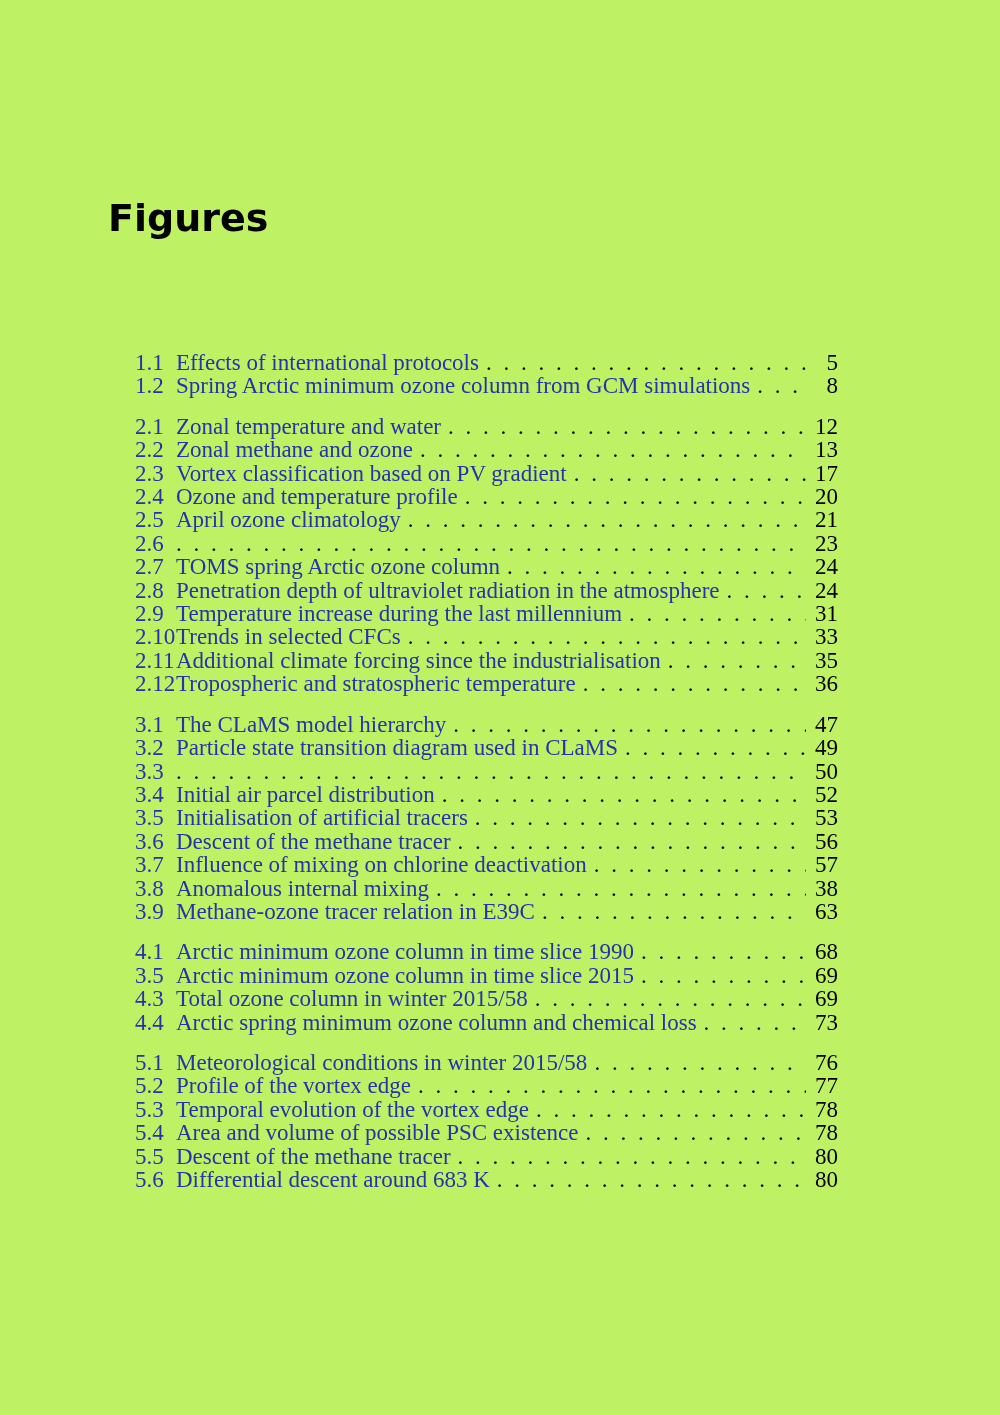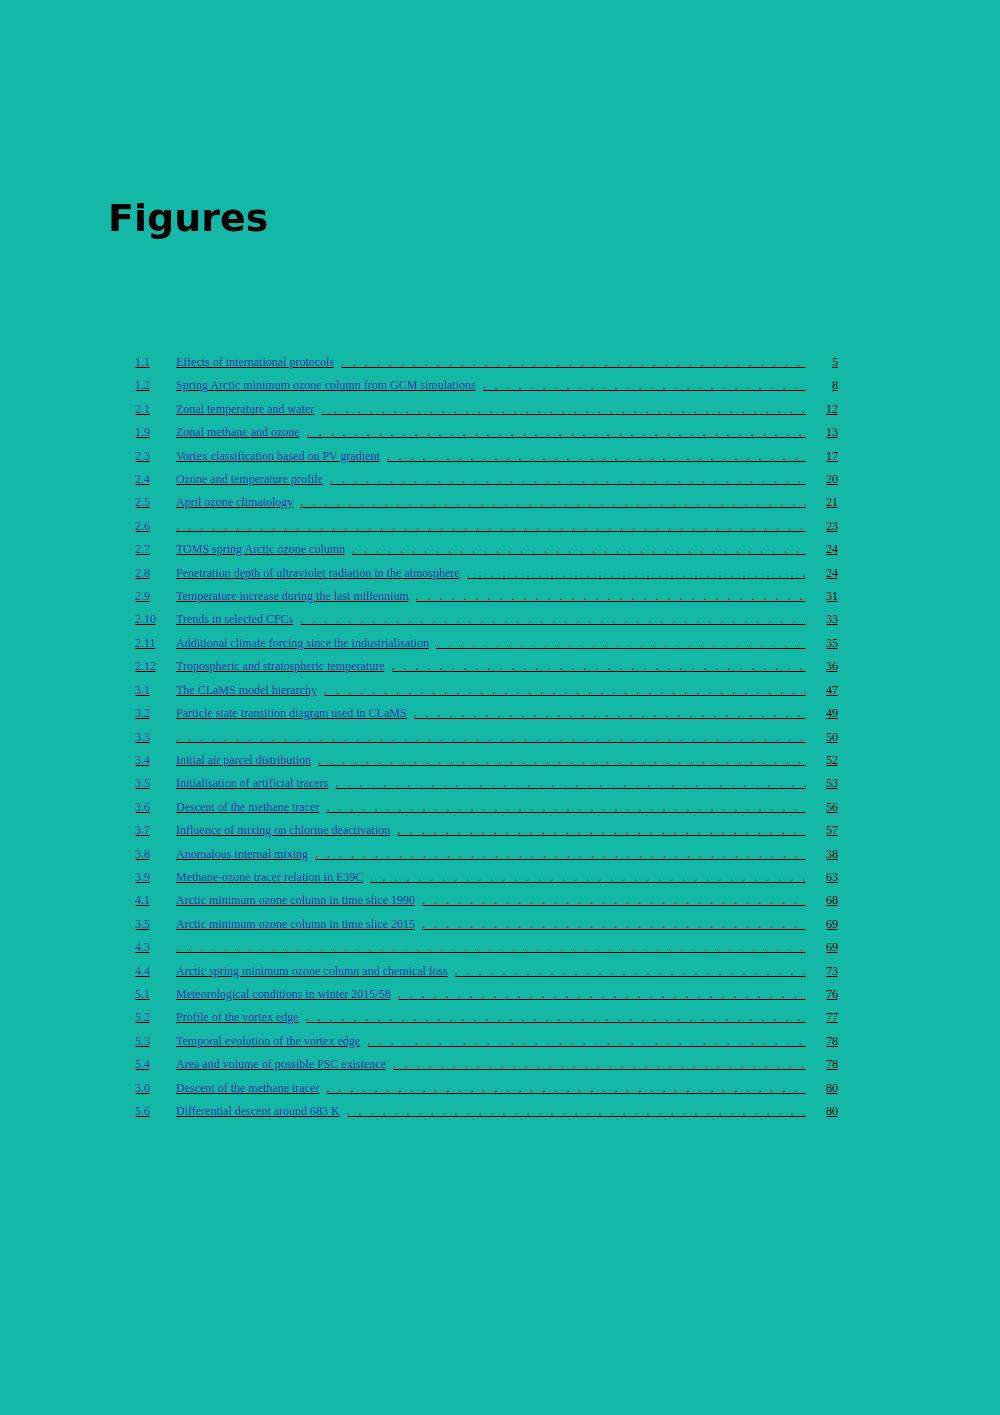--- a/index.html
+++ b/index.html
@@ -10,48 +10,48 @@
   body {
     width: 1000px;
     height: 1415px;
     position: relative;
     font-family: "Liberation Serif", serif;
     color: #000000;
   }
   .page {
     position: absolute;
     inset: 0;
-    background: #14b8a6;
+    background: #bef264;
   }
   h1.doc-title {
     position: absolute;
     left: 108px;
     top: 196px;
     margin: 0;
     font-family: "DejaVu Sans", sans-serif;
     font-weight: 700;
     font-size: 38px;
     letter-spacing: 0px;
     color: #000000;
   }
   .toc {
     position: absolute;
     left: 135px;
     top: 351px;
     width: 703px;
   }
   .toc-group + .toc-group {
+    margin-top: 17px;
   }
   .toc-row {
     display: flex;
     align-items: center;
     line-height: 23.4px;
-    font-size: 12px;
+    font-size: 23px;
     white-space: nowrap;
-    text-decoration: underline;
   }
   .toc-row .num {
     flex: 0 0 41px;
     color: var(--link, #2633aa);
   }
   .toc-row .title {
     flex: 0 0 auto;
     padding-right: 7px;
     color: var(--link, #2633aa);
   }
@@ -92,21 +92,21 @@
         </div>
       </div>
       <div class="toc-group">
         <div class="toc-row">
           <span class="num">2.1</span>
           <span class="title">Zonal temperature and water</span>
           <span class="leader">. . . . . . . . . . . . . . . . . . . . . . . . . . . . . . . . . . . . . . . . . . . . . . . . . . . . . . . . . . . . . . . . . . . . . . </span>
           <span class="pg">12</span>
         </div>
         <div class="toc-row">
-          <span class="num">1.9</span>
+          <span class="num">2.2</span>
           <span class="title">Zonal methane and ozone</span>
           <span class="leader">. . . . . . . . . . . . . . . . . . . . . . . . . . . . . . . . . . . . . . . . . . . . . . . . . . . . . . . . . . . . . . . . . . . . . . </span>
           <span class="pg">13</span>
         </div>
         <div class="toc-row">
           <span class="num">2.3</span>
           <span class="title">Vortex classification based on PV gradient</span>
           <span class="leader">. . . . . . . . . . . . . . . . . . . . . . . . . . . . . . . . . . . . . . . . . . . . . . . . . . . . . . . . . . . . . . . . . . . . . . </span>
           <span class="pg">17</span>
         </div>
@@ -227,20 +227,21 @@
           <span class="pg">68</span>
         </div>
         <div class="toc-row">
           <span class="num">3.5</span>
           <span class="title">Arctic minimum ozone column in time slice 2015</span>
           <span class="leader">. . . . . . . . . . . . . . . . . . . . . . . . . . . . . . . . . . . . . . . . . . . . . . . . . . . . . . . . . . . . . . . . . . . . . . </span>
           <span class="pg">69</span>
         </div>
         <div class="toc-row">
           <span class="num">4.3</span>
+          <span class="title">Total ozone column in winter 2015/58</span>
           <span class="leader">. . . . . . . . . . . . . . . . . . . . . . . . . . . . . . . . . . . . . . . . . . . . . . . . . . . . . . . . . . . . . . . . . . . . . . </span>
           <span class="pg">69</span>
         </div>
         <div class="toc-row">
           <span class="num">4.4</span>
           <span class="title">Arctic spring minimum ozone column and chemical loss</span>
           <span class="leader">. . . . . . . . . . . . . . . . . . . . . . . . . . . . . . . . . . . . . . . . . . . . . . . . . . . . . . . . . . . . . . . . . . . . . . </span>
           <span class="pg">73</span>
         </div>
       </div>
@@ -263,21 +264,21 @@
           <span class="leader">. . . . . . . . . . . . . . . . . . . . . . . . . . . . . . . . . . . . . . . . . . . . . . . . . . . . . . . . . . . . . . . . . . . . . . </span>
           <span class="pg">78</span>
         </div>
         <div class="toc-row">
           <span class="num">5.4</span>
           <span class="title">Area and volume of possible PSC existence</span>
           <span class="leader">. . . . . . . . . . . . . . . . . . . . . . . . . . . . . . . . . . . . . . . . . . . . . . . . . . . . . . . . . . . . . . . . . . . . . . </span>
           <span class="pg">78</span>
         </div>
         <div class="toc-row">
-          <span class="num">3.0</span>
+          <span class="num">5.5</span>
           <span class="title">Descent of the methane tracer</span>
           <span class="leader">. . . . . . . . . . . . . . . . . . . . . . . . . . . . . . . . . . . . . . . . . . . . . . . . . . . . . . . . . . . . . . . . . . . . . . </span>
           <span class="pg">80</span>
         </div>
         <div class="toc-row">
           <span class="num">5.6</span>
           <span class="title">Differential descent around 683 K</span>
           <span class="leader">. . . . . . . . . . . . . . . . . . . . . . . . . . . . . . . . . . . . . . . . . . . . . . . . . . . . . . . . . . . . . . . . . . . . . . </span>
           <span class="pg">80</span>
         </div>

